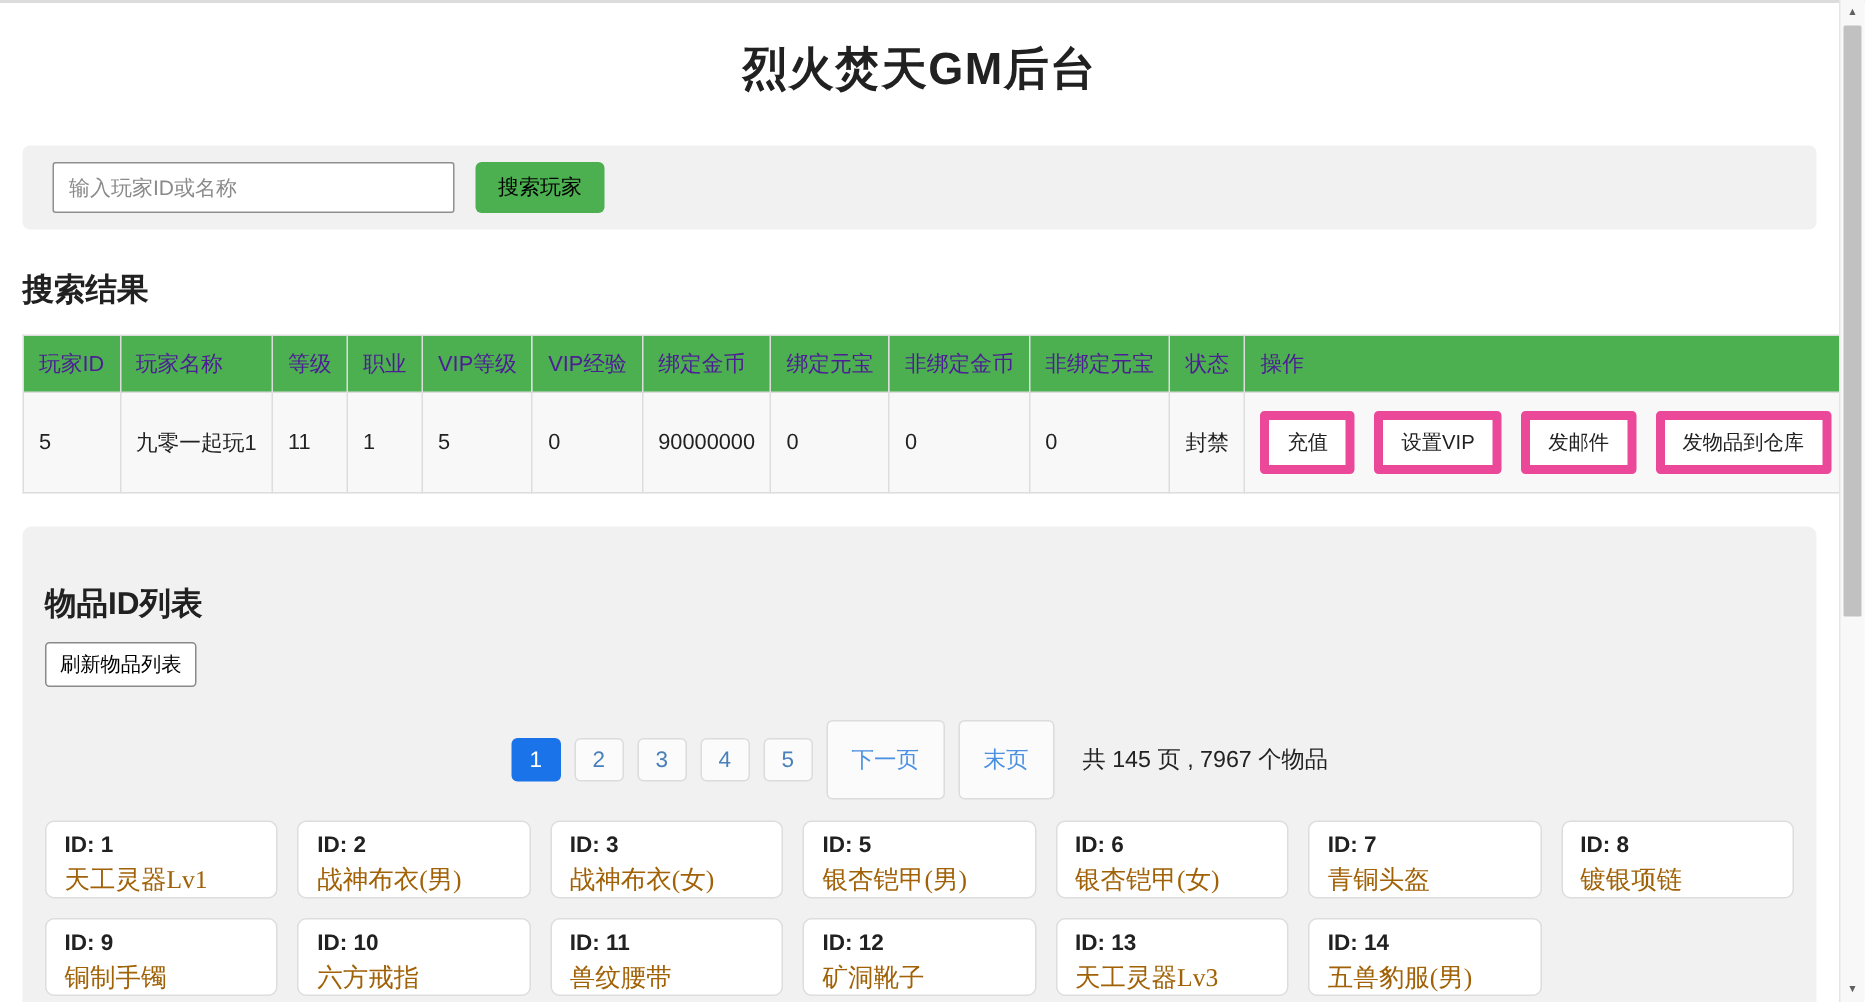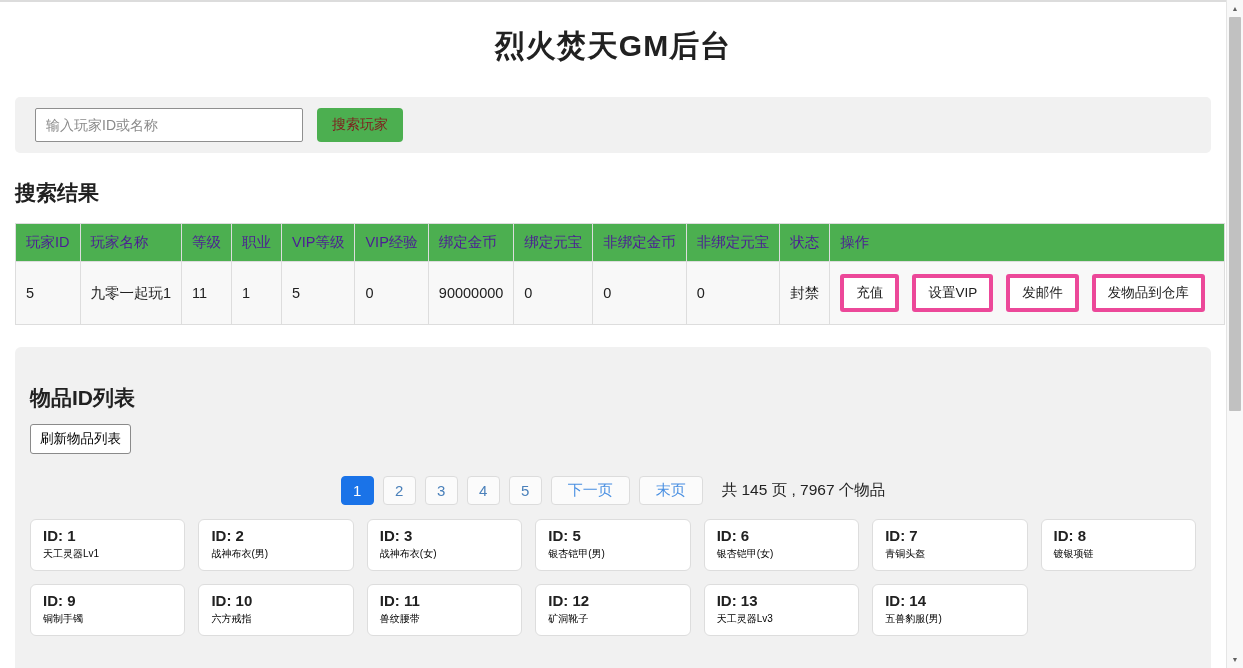--- a/index.html
+++ b/index.html
@@ -43,21 +43,21 @@
     font-size: 14px;
     border: 1px solid #8f8f8f;
     border-radius: 2px;
     background: #ffffff;
     color: #212121;
     outline: none;
   }
   .player-search-input::placeholder { color: #8a8a8a; }
   .btn-green {
     background: #4caf50;
-    color: #7f1d1d;
+    color: #000000;
     border: none;
     border-radius: 4px;
     padding: 8px 15px;
     font-size: 14px;
     cursor: pointer;
   }
 
   
   .section-heading {
     font-size: 21px;
@@ -86,21 +86,21 @@
     padding: 12px 10px;
     border: 1px solid #ddd;
     white-space: nowrap;
   }
   .col-pid { width: 73px; }  .col-pname { width: 110px; } .col-lvl { width: 44px; }
   .col-job { width: 52px; }  .col-viplvl { width: 76px; } .col-vipexp { width: 82px; }
   .col-bgold { width: 102px; } .col-byb { width: 84px; }   .col-ubgold { width: 94px; }
   .col-ubyb { width: 110px; } .col-status { width: 44px; }
   .action-btn {
     background: #ffffff;
-    border: 4px solid #ec4899;
+    border: 6px solid #ec4899;
     border-radius: 3px;
     padding: 6px 12px;
     font-size: 13.5px;
     color: #212121;
     margin-right: 9px;
     cursor: pointer;
   }
 
   
   .items-panel {
@@ -163,41 +163,41 @@
     border-radius: 4px;
     color: #4a80ba;
     font-size: 15px;
     cursor: pointer;
   }
   .page-btn.active {
     background: #1a73e8;
     border-color: #1a73e8;
     color: #ffffff;
   }
-  .page-btn.wide { padding: 4px 16px; color: #4a90e2; }
+  .page-btn.wide { padding: 16px 16px; color: #4a90e2; }
   .page-summary { margin-left: 10px; font-size: 15.5px; color: #222; }
 
   
   .cards-grid {
     margin-top: 14px;
     display: grid;
     grid-template-columns: repeat(7, 1fr);
     gap: 13px;
   }
   .item-card {
     background: #ffffff;
     border: 1px solid #ddd;
     border-radius: 6px;
     padding: 7px 12px;
     height: 52px;
     cursor: pointer;
     overflow: hidden;
   }
   .item-card .card-id { font-weight: bold; font-size: 15px; }
-  .item-card .card-name { font-size: 10px; color: #000000; margin-top: 3px; white-space: nowrap; }
+  .item-card .card-name { font-size: 17px; color: #a16207; margin-top: 3px; white-space: nowrap; font-family: Liberation Serif, serif; }
 
   
   .scrollbar {
     position: absolute; top: 0; right: 0;
     width: 17px; height: 668px;
     background: #f8f8f8;
     border-left: 1px solid #e5e5e5;
   }
   .scroll-arrow {
     position: absolute; left: 0;

